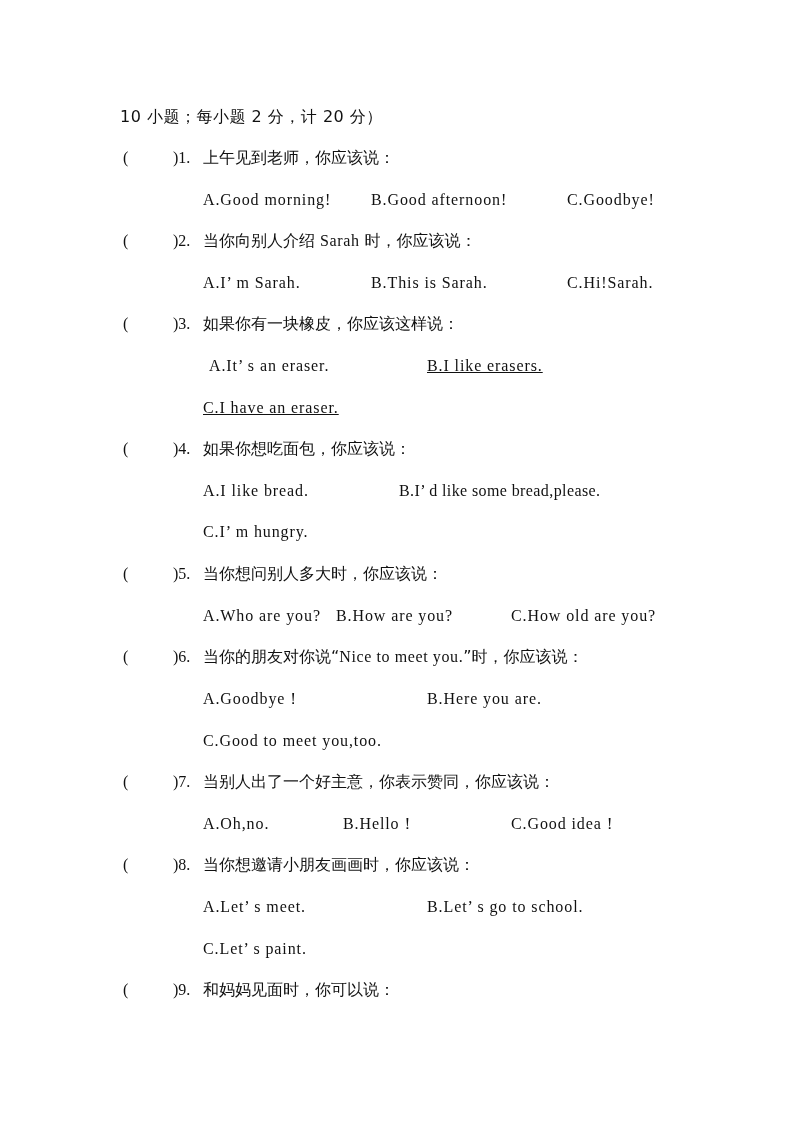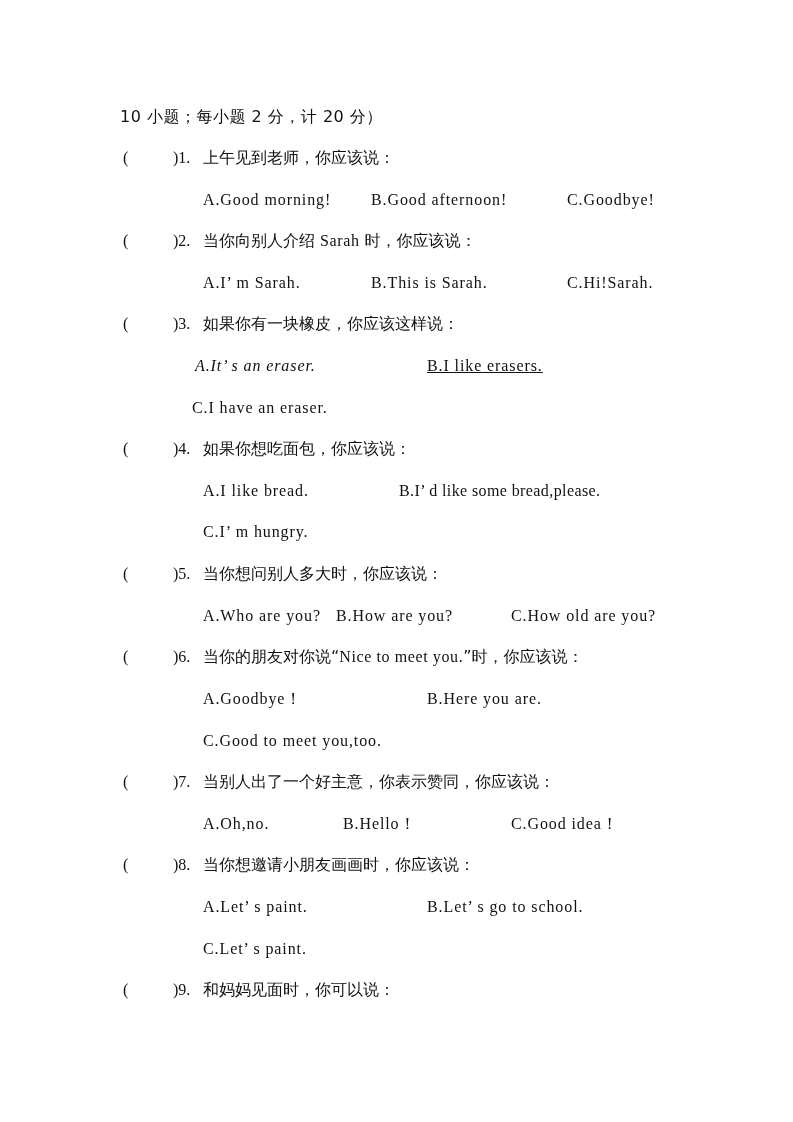--- a/index.html
+++ b/index.html
@@ -86,25 +86,25 @@
   <span class="opt" style="left:371px;">B.This is Sarah.</span>
   <span class="opt" style="left:567px;">C.Hi!Sarah.</span>
 </div>
 
 <div class="line" style="top:312px;">
   <span class="paren-open">(</span>
   <span class="qnum">)3.</span>
   <span class="prompt">如果你有一块橡皮，你应该这样说：</span>
 </div>
 <div class="line" style="top:354px;">
-  <span class="opt" style="left:195px;font-style:italic;">A.It’ s an eraser.</span>
+  <span class="opt" style="left:209px;">A.It’ s an eraser.</span>
   <span class="opt" style="left:427px;text-decoration:underline;">B.I like erasers.</span>
 </div>
 <div class="line" style="top:396px;">
-  <span class="opt" style="left:192px;">C.I have an eraser.</span>
+  <span class="opt" style="left:203px;text-decoration:underline;">C.I have an eraser.</span>
 </div>
 
 <div class="line" style="top:437px;">
   <span class="paren-open">(</span>
   <span class="qnum">)4.</span>
   <span class="prompt">如果你想吃面包，你应该说：</span>
 </div>
 <div class="line" style="top:479px;">
   <span class="opt" style="left:203px;">A.I like bread.</span>
   <span class="opt" style="left:399px; letter-spacing:0.4px;">B.I’ d like some bread,please.</span>
@@ -147,21 +147,21 @@
   <span class="opt" style="left:343px;">B.Hello！</span>
   <span class="opt" style="left:511px;">C.Good idea！</span>
 </div>
 
 <div class="line" style="top:853px;">
   <span class="paren-open">(</span>
   <span class="qnum">)8.</span>
   <span class="prompt">当你想邀请小朋友画画时，你应该说：</span>
 </div>
 <div class="line" style="top:895px;">
-  <span class="opt" style="left:203px;">A.Let’ s paint.</span>
+  <span class="opt" style="left:203px;">A.Let’ s meet.</span>
   <span class="opt" style="left:427px;">B.Let’ s go to school.</span>
 </div>
 <div class="line" style="top:937px;">
   <span class="opt" style="left:203px;">C.Let’ s paint.</span>
 </div>
 
 <div class="line" style="top:978px;">
   <span class="paren-open">(</span>
   <span class="qnum">)9.</span>
   <span class="prompt">和妈妈见面时，你可以说：</span>

